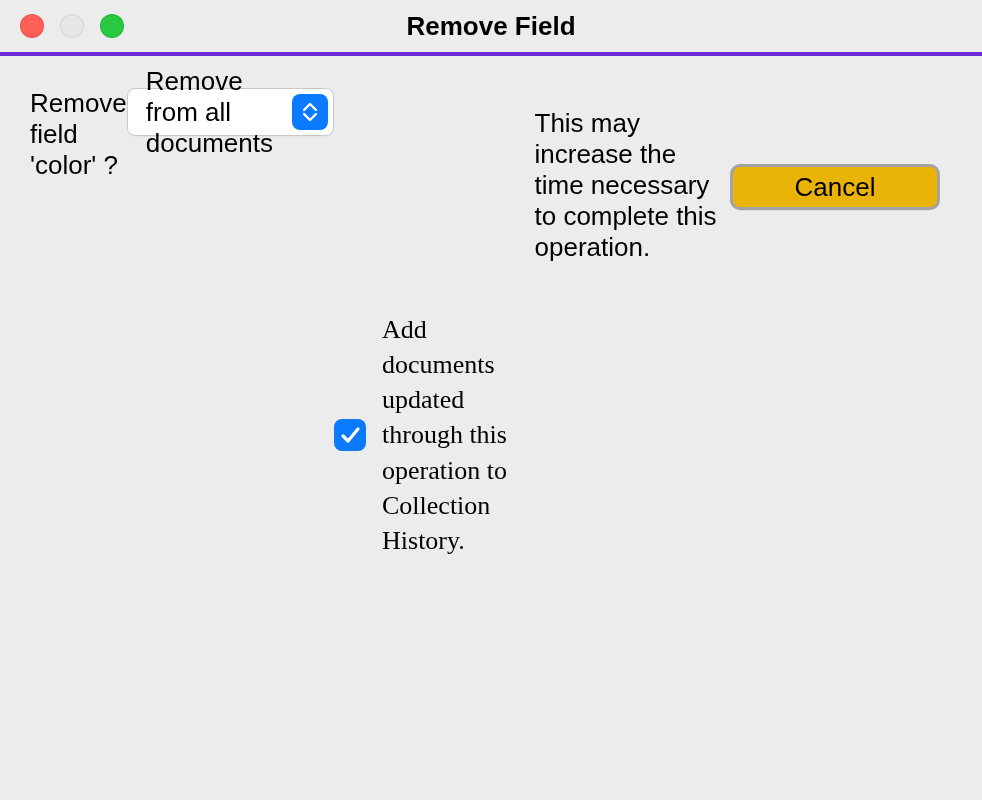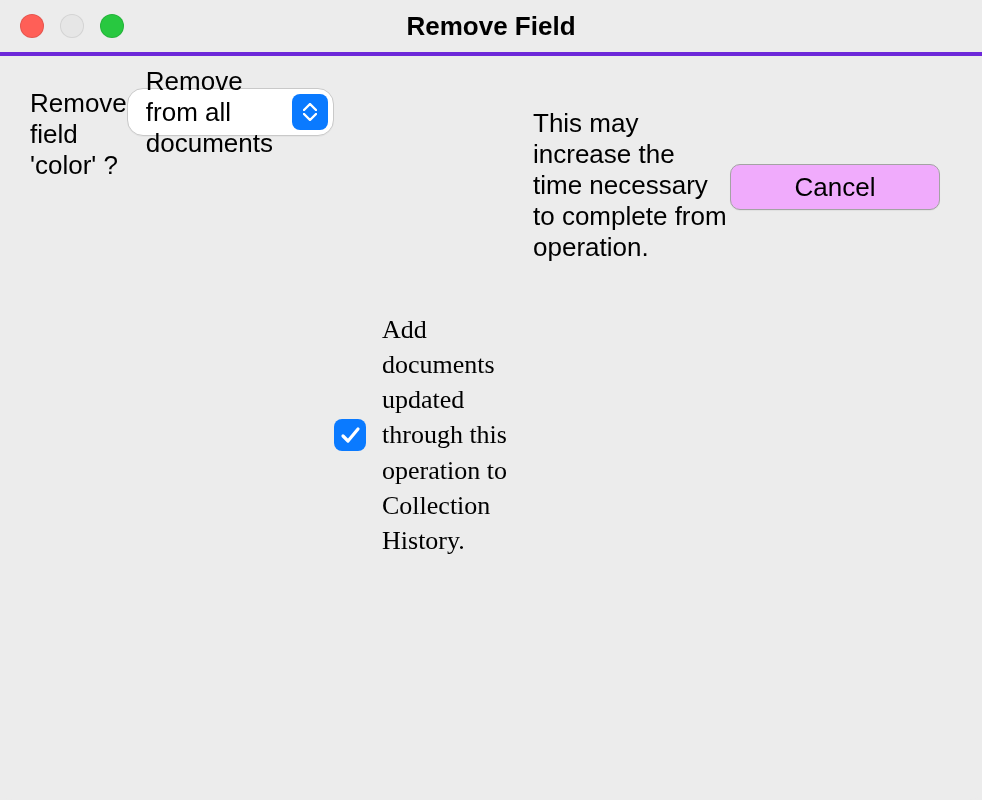--- a/index.html
+++ b/index.html
@@ -73,21 +73,21 @@
   .select-wrap {
     position: relative;
     height: 48px;
   }
 
   .select-field {
     width: 100%;
     height: 48px;
     border: 1px solid #c9c9c9;
     background: #ffffff;
-    border-radius: 16px;
+    border-radius: 8px;
     font-size: 26px;
     padding: 0 60px 0 18px;
     display: flex;
     align-items: center;
     box-shadow: 0 1px 0 rgba(0,0,0,0.03);
     cursor: default;
   }
 
   .select-stepper {
     position: absolute;
@@ -151,22 +151,22 @@
     height: 46px;
     border-radius: 10px;
     font-size: 26px;
     display: flex;
     align-items: center;
     justify-content: center;
     cursor: default;
   }
 
   .btn-cancel {
-    background: #f0abfc;
-    border: 1px solid #a3a3a3;
+    background: #eab308;
+    border: 3px solid #a3a3a3;
     box-shadow: 0 1px 1px rgba(0,0,0,0.05);
     color: #000;
   }
 
   .btn-ok {
     background: linear-gradient(#1a8bff, #0a7aff);
     color: #fff;
     font-weight: 500;
     border: none;
     box-shadow: 0 1px 1px rgba(0,0,0,0.08);
@@ -206,21 +206,21 @@
 
     <div class="checkbox-row">
       <div class="checkbox">
         <svg width="22" height="22" viewBox="0 0 22 22">
           <path d="M4 12 L9 17 L19 5" stroke="#fff" stroke-width="3.2" fill="none" stroke-linecap="round" stroke-linejoin="round"></path>
         </svg>
       </div>
       <div class="checkbox-label">Add documents updated through this operation to Collection History.</div>
     </div>
 
-    <div class="warning">This may increase the time necessary to complete from operation.</div>
+    <div class="warning">This may increase the time necessary to complete this operation.</div>
 
     <div class="button-row">
       <div class="btn btn-cancel">Cancel</div>
     </div>
 
   </div>
 
 </div>
 
 </body></html>

